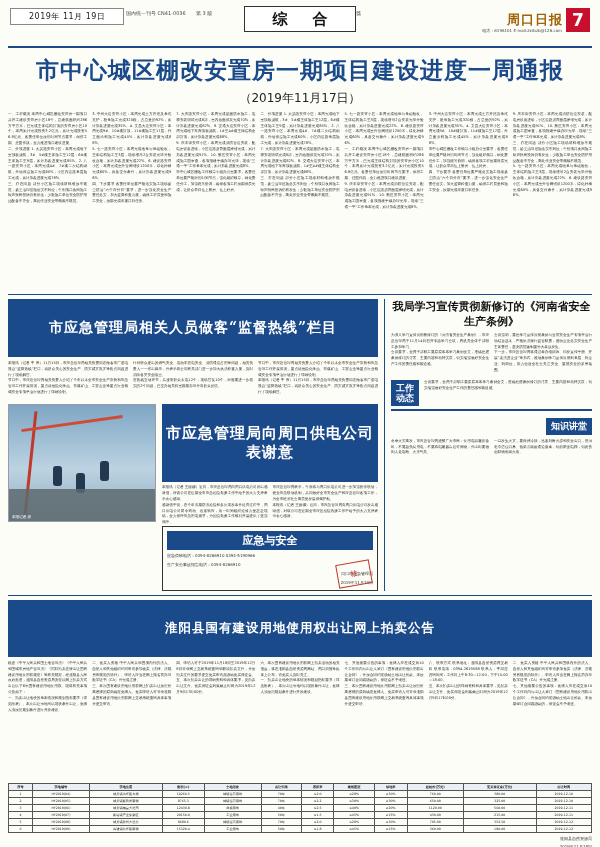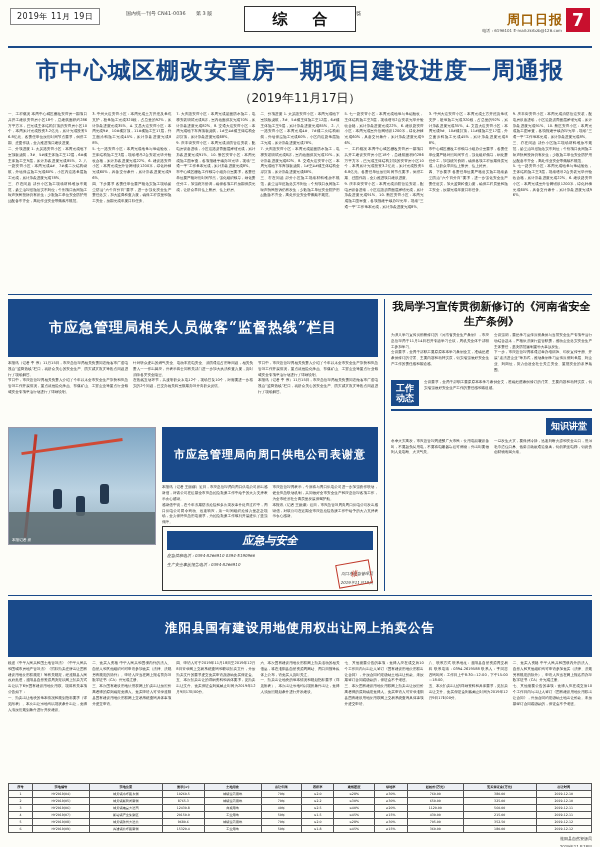--- a/index.html
+++ b/index.html
@@ -11,21 +11,21 @@
     color:#111;
     overflow:hidden;
   }
   .page { position:relative; width:600px; height:847px; padding:6px 8px; }
 
   
   .masthead { position:relative; height:42px; border-bottom:2px solid #1a4a8a; }
   .mh-date {
     position:absolute; left:2px; top:2px;
     font-size:8px; color:#222; border:1px solid #888;
-    padding:2px 6px; background:#fff; letter-spacing:.5px;
+    padding:2px 18px; background:#fff; letter-spacing:.5px;
   }
   .mh-meta1 { position:absolute; left:118px; top:4px; font-size:5px; color:#444; line-height:1.5; text-align:center;}
   .mh-meta2 { position:absolute; left:188px; top:4px; font-size:5px; color:#444; line-height:1.5; text-align:center;}
   .mh-meta3 { position:absolute; left:330px; top:4px; font-size:5px; color:#444; line-height:1.5; text-align:center;}
   .mh-center {
     position:absolute; left:50%; transform:translateX(-50%); top:0;
     width:112px; height:26px; border:1px solid #333; background:#fff;
     display:flex; align-items:center; justify-content:center;
   }
   .mh-center span { font-size:15px; letter-spacing:10px; text-indent:10px; font-weight:bold; font-family:"DejaVu Serif","Liberation Serif",serif; }
@@ -50,41 +50,41 @@
   .tx { font-size:3.6px; line-height:1.62; color:#2b2b2b; text-align:justify; word-break:break-all; }
   .rule-h { border-top:1px solid #1a4a8a; margin:4px 0; }
 
   
   .band {
     background:#1a4a8a; color:#fff; text-align:center;
     font-family:"DejaVu Serif","Liberation Serif",serif;
     font-weight:bold; padding:20px 0; letter-spacing:1px;
   }
   .band.b1 { font-size:14px; }
-  .band.b2 { font-size:11px; }
+  .band.b2 { font-size:15px; }
   .band.b3 { font-size:12.5px; }
 
   .blockhead {
     text-align:center; font-family:"DejaVu Serif","Liberation Serif",serif;
     font-weight:bold; color:#111;
   }
 
   
   .photo {
     width:100%; height:118px; background:linear-gradient(#7ea6c4,#bcd3e2 55%,#8fa9b8);
     position:relative; overflow:hidden; border:1px solid #99a;
   }
   .photo .crane { position:absolute; left:14%; top:5%; width:3px; height:90%; background:#c0392b; transform:rotate(6deg); }
   .photo .crane2 { position:absolute; left:8%; top:14%; width:70%; height:3px; background:#d04a36; transform:rotate(-8deg); }
   .photo .worker { position:absolute; width:9px; height:20px; background:#24384f; border-radius:3px; }
   .photo .ground { position:absolute; left:0; bottom:0; width:100%; height:28%; background:#5d6b70; opacity:.85; }
   .photo .cap { position:absolute; left:3px; bottom:2px; font-size:3.6px; color:#fff; }
 
   
-  .adbox { border:1px solid #333; padding:4px; margin-top:0;font-style:italic; }
+  .adbox { border:1px solid #333; padding:4px; margin-top:0; }
   .adtitle {
     text-align:center; background:#1a4a8a; color:#fff; font-weight:bold;
     font-size:11px; padding:2px 0; font-family:"DejaVu Serif","Liberation Serif",serif;
   }
   .adsub { font-size:4px; line-height:1.5; color:#333; margin-top:3px; }
   .stamp {
     position:absolute; right:6px; bottom:4px; width:34px; height:24px;
     border:1px solid #c0392b; color:#c0392b; font-size:7px;
     display:flex; align-items:center; justify-content:center; transform:rotate(-10deg);
   }

